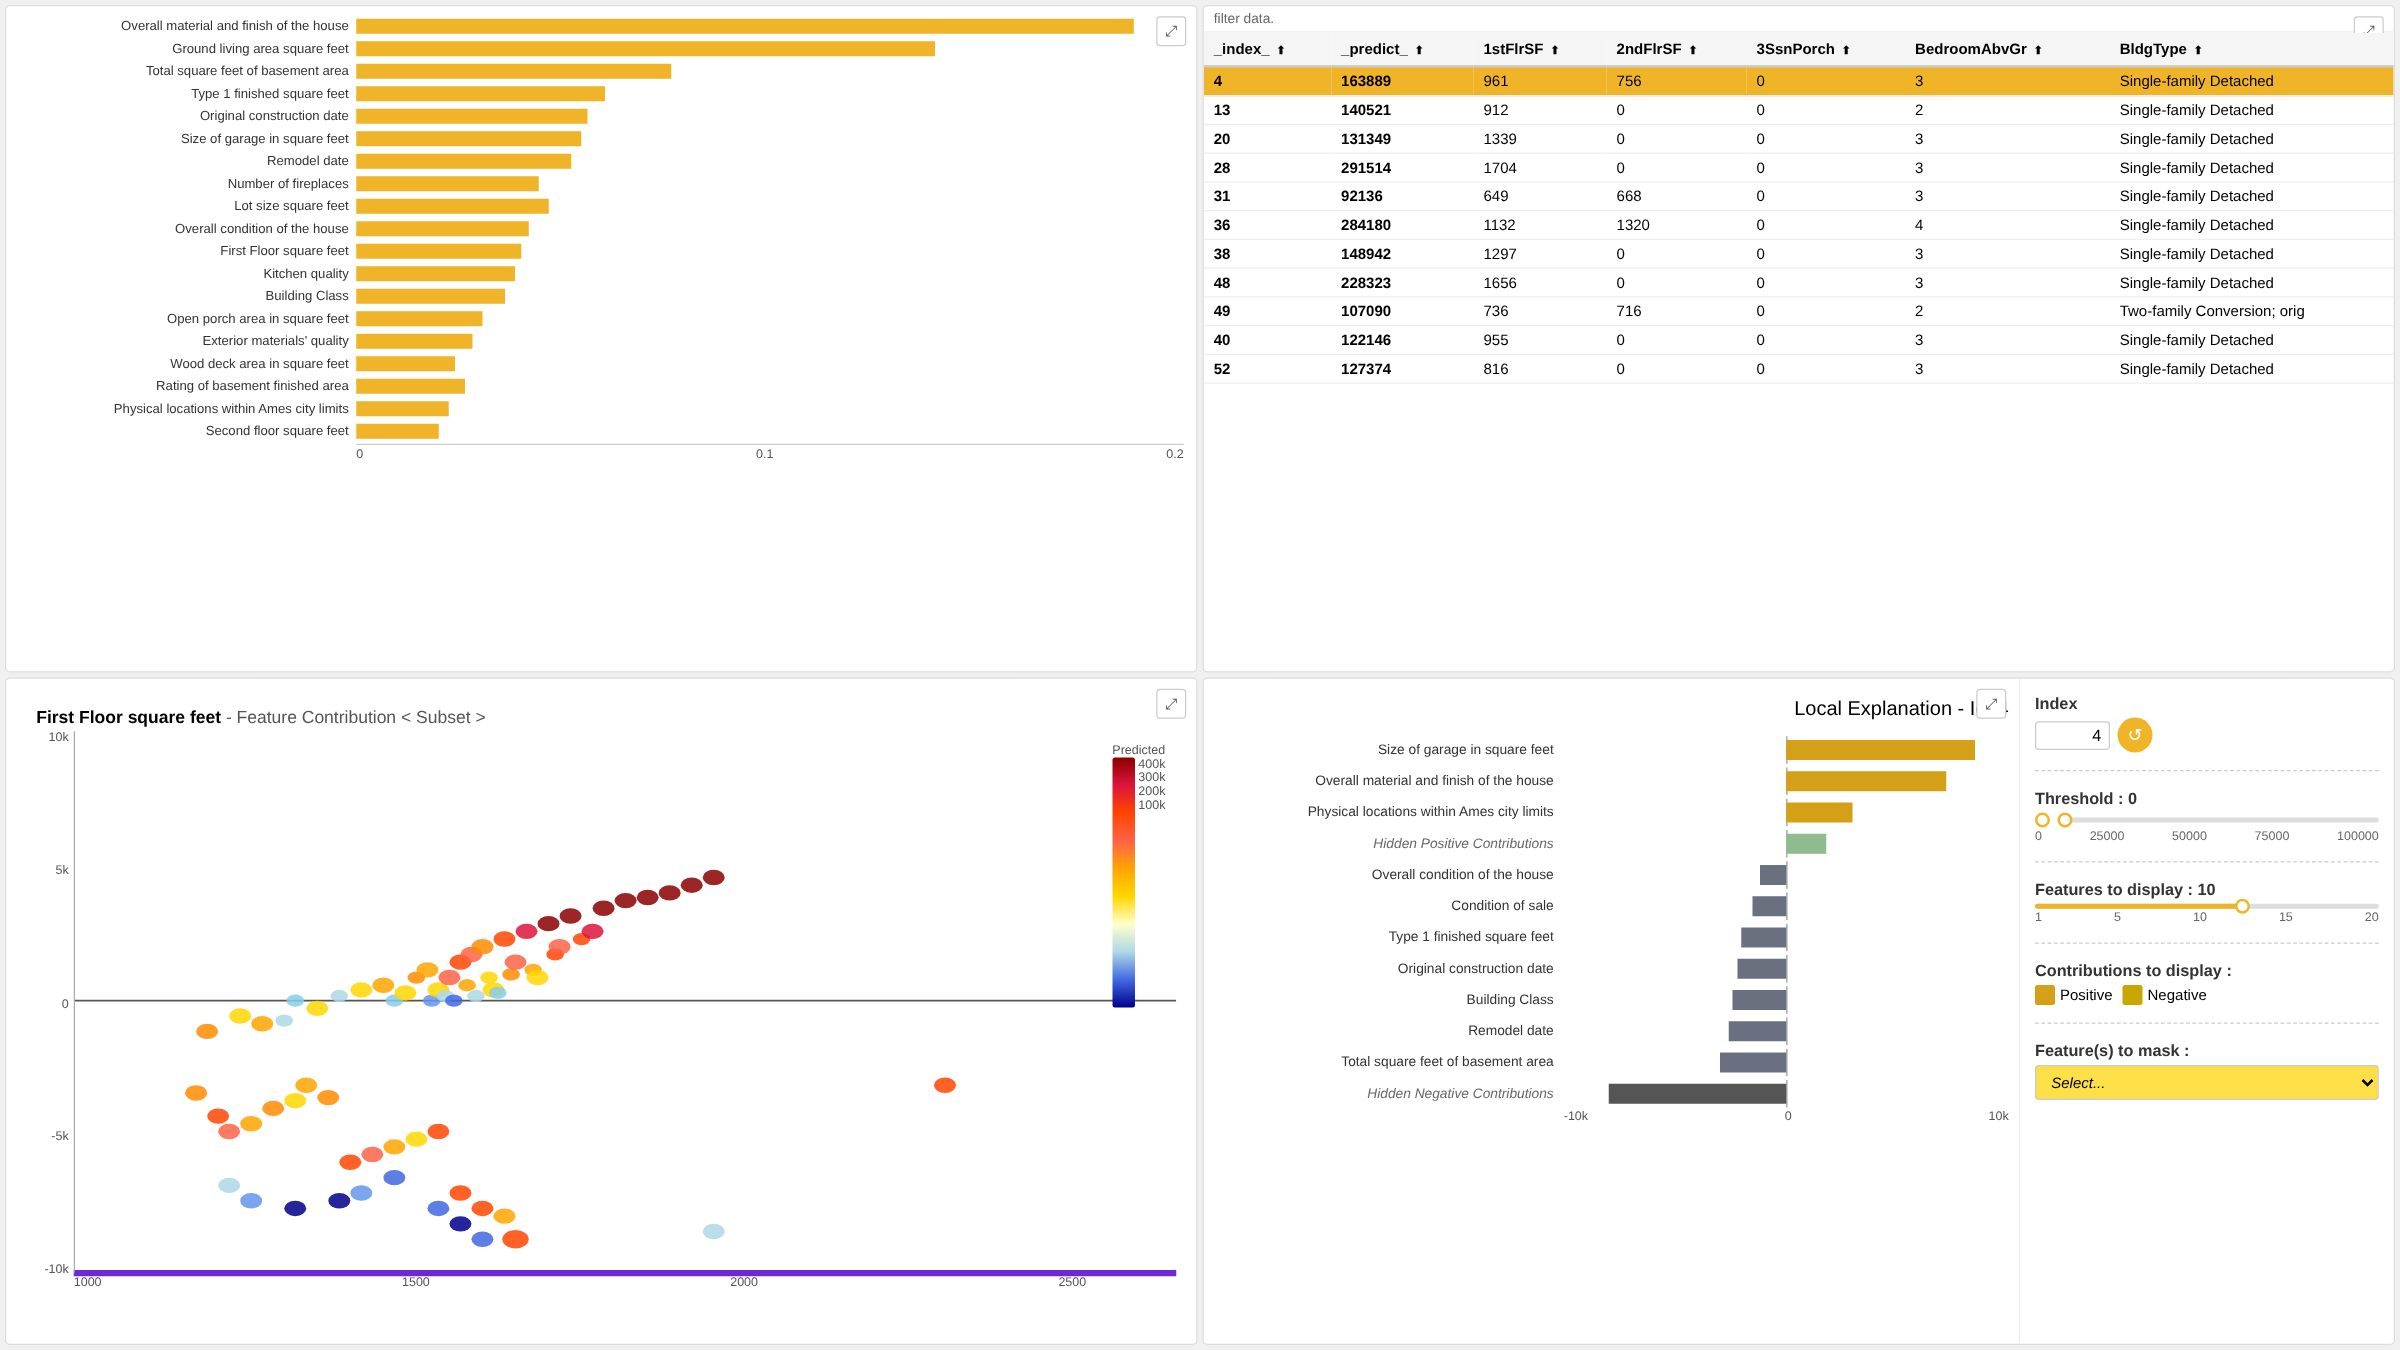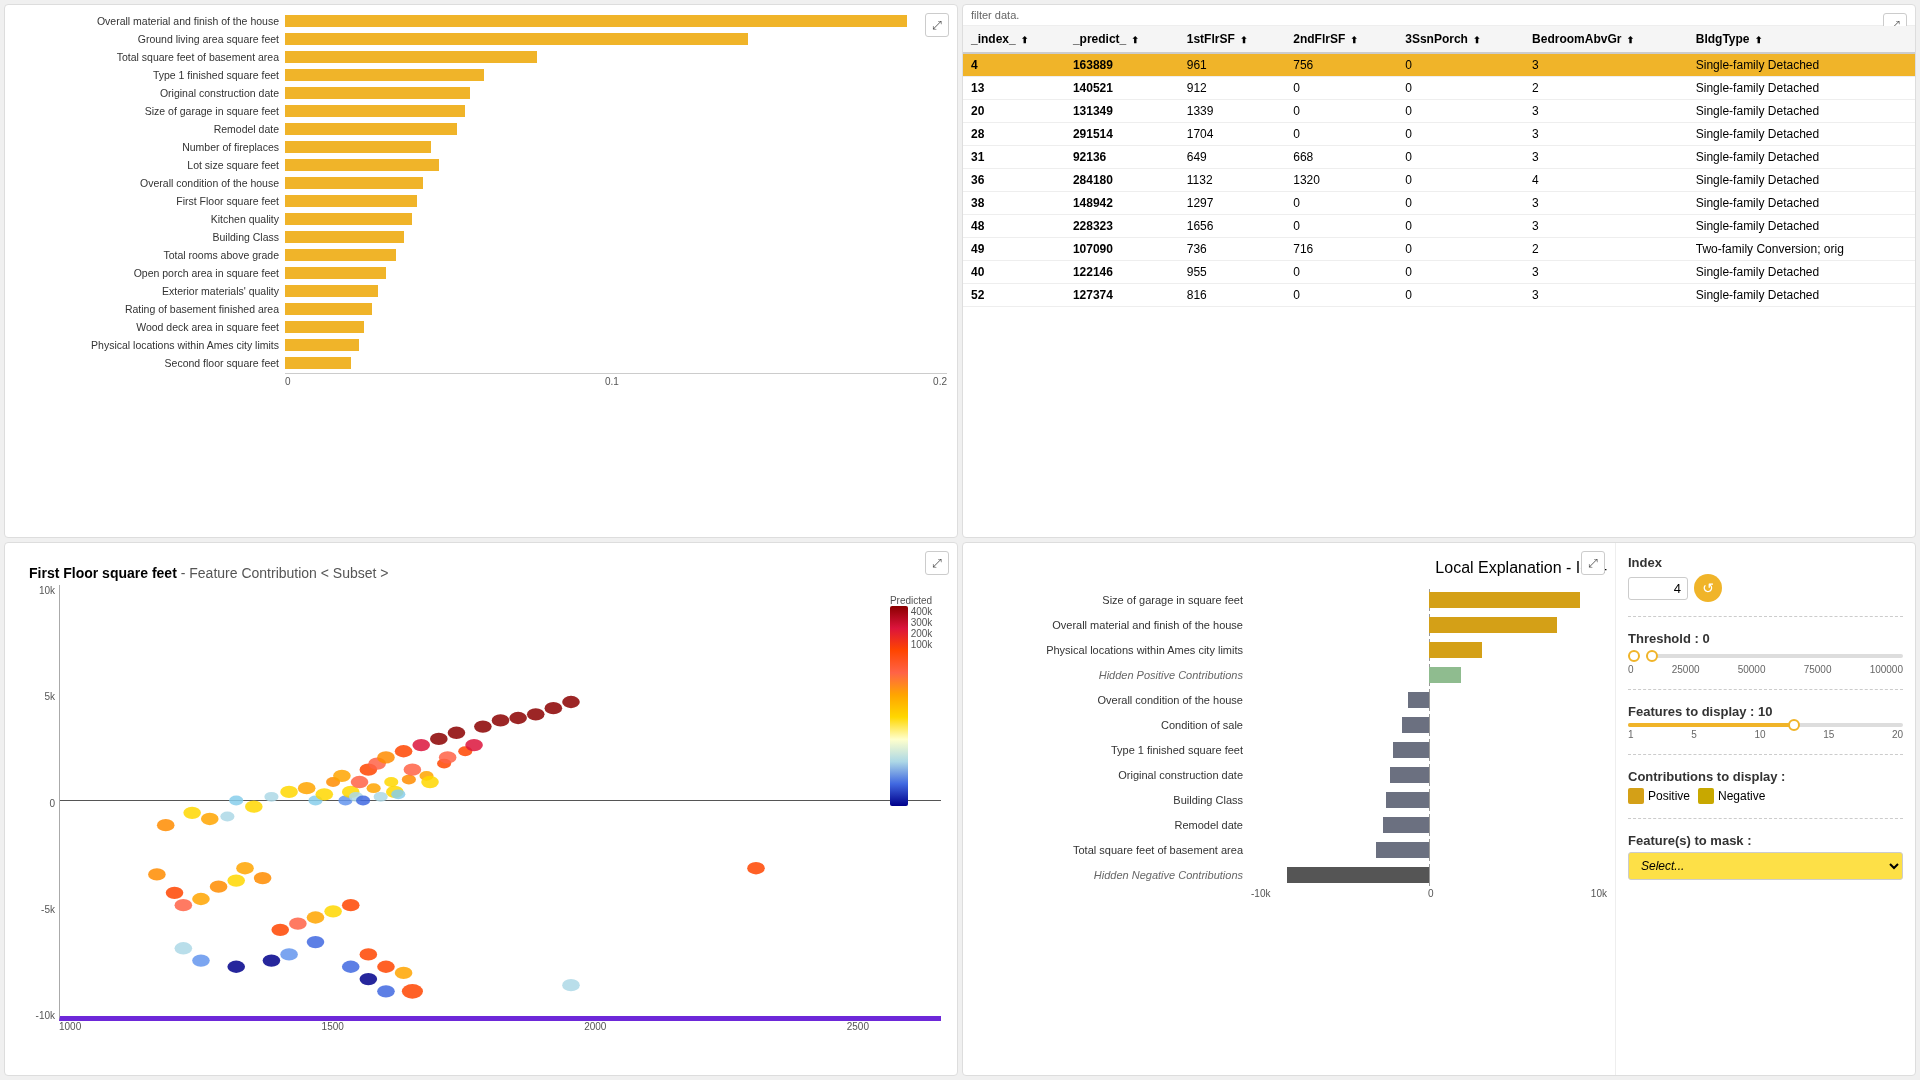--- a/index.html
+++ b/index.html
@@ -484,47 +484,41 @@
           <div class="fi-bar" style="width: 19.2%;"></div>
         </div>
       </div>
       <div class="fi-row">
         <div class="fi-label">Building Class</div>
         <div class="fi-bar-container">
           <div class="fi-bar" style="width: 18%;"></div>
         </div>
       </div>
       <div class="fi-row">
-        <div class="fi-label">Total rooms above grade</div>
-        <div class="fi-bar-container">
-          <div class="fi-bar" style="width: 16.8%;"></div>
-        </div>
-      </div>
-      <div class="fi-row">
         <div class="fi-label">Open porch area in square feet</div>
         <div class="fi-bar-container">
           <div class="fi-bar" style="width: 15.2%;"></div>
         </div>
       </div>
       <div class="fi-row">
         <div class="fi-label">Exterior materials' quality</div>
         <div class="fi-bar-container">
           <div class="fi-bar" style="width: 14%;"></div>
         </div>
       </div>
       <div class="fi-row">
+        <div class="fi-label">Wood deck area in square feet</div>
+        <div class="fi-bar-container">
+          <div class="fi-bar" style="width: 12%;"></div>
+        </div>
+      </div>
+      <div class="fi-row">
         <div class="fi-label">Rating of basement finished area</div>
         <div class="fi-bar-container">
           <div class="fi-bar" style="width: 13.2%;"></div>
-        </div>
-      </div>
-      <div class="fi-row">
-        <div class="fi-label">Wood deck area in square feet</div>
-        <div class="fi-bar-container">
-          <div class="fi-bar" style="width: 12%;"></div>
         </div>
       </div>
       <div class="fi-row">
         <div class="fi-label">Physical locations within Ames city limits</div>
         <div class="fi-bar-container">
           <div class="fi-bar" style="width: 11.2%;"></div>
         </div>
       </div>
       <div class="fi-row">
         <div class="fi-label">Second floor square feet</div>

